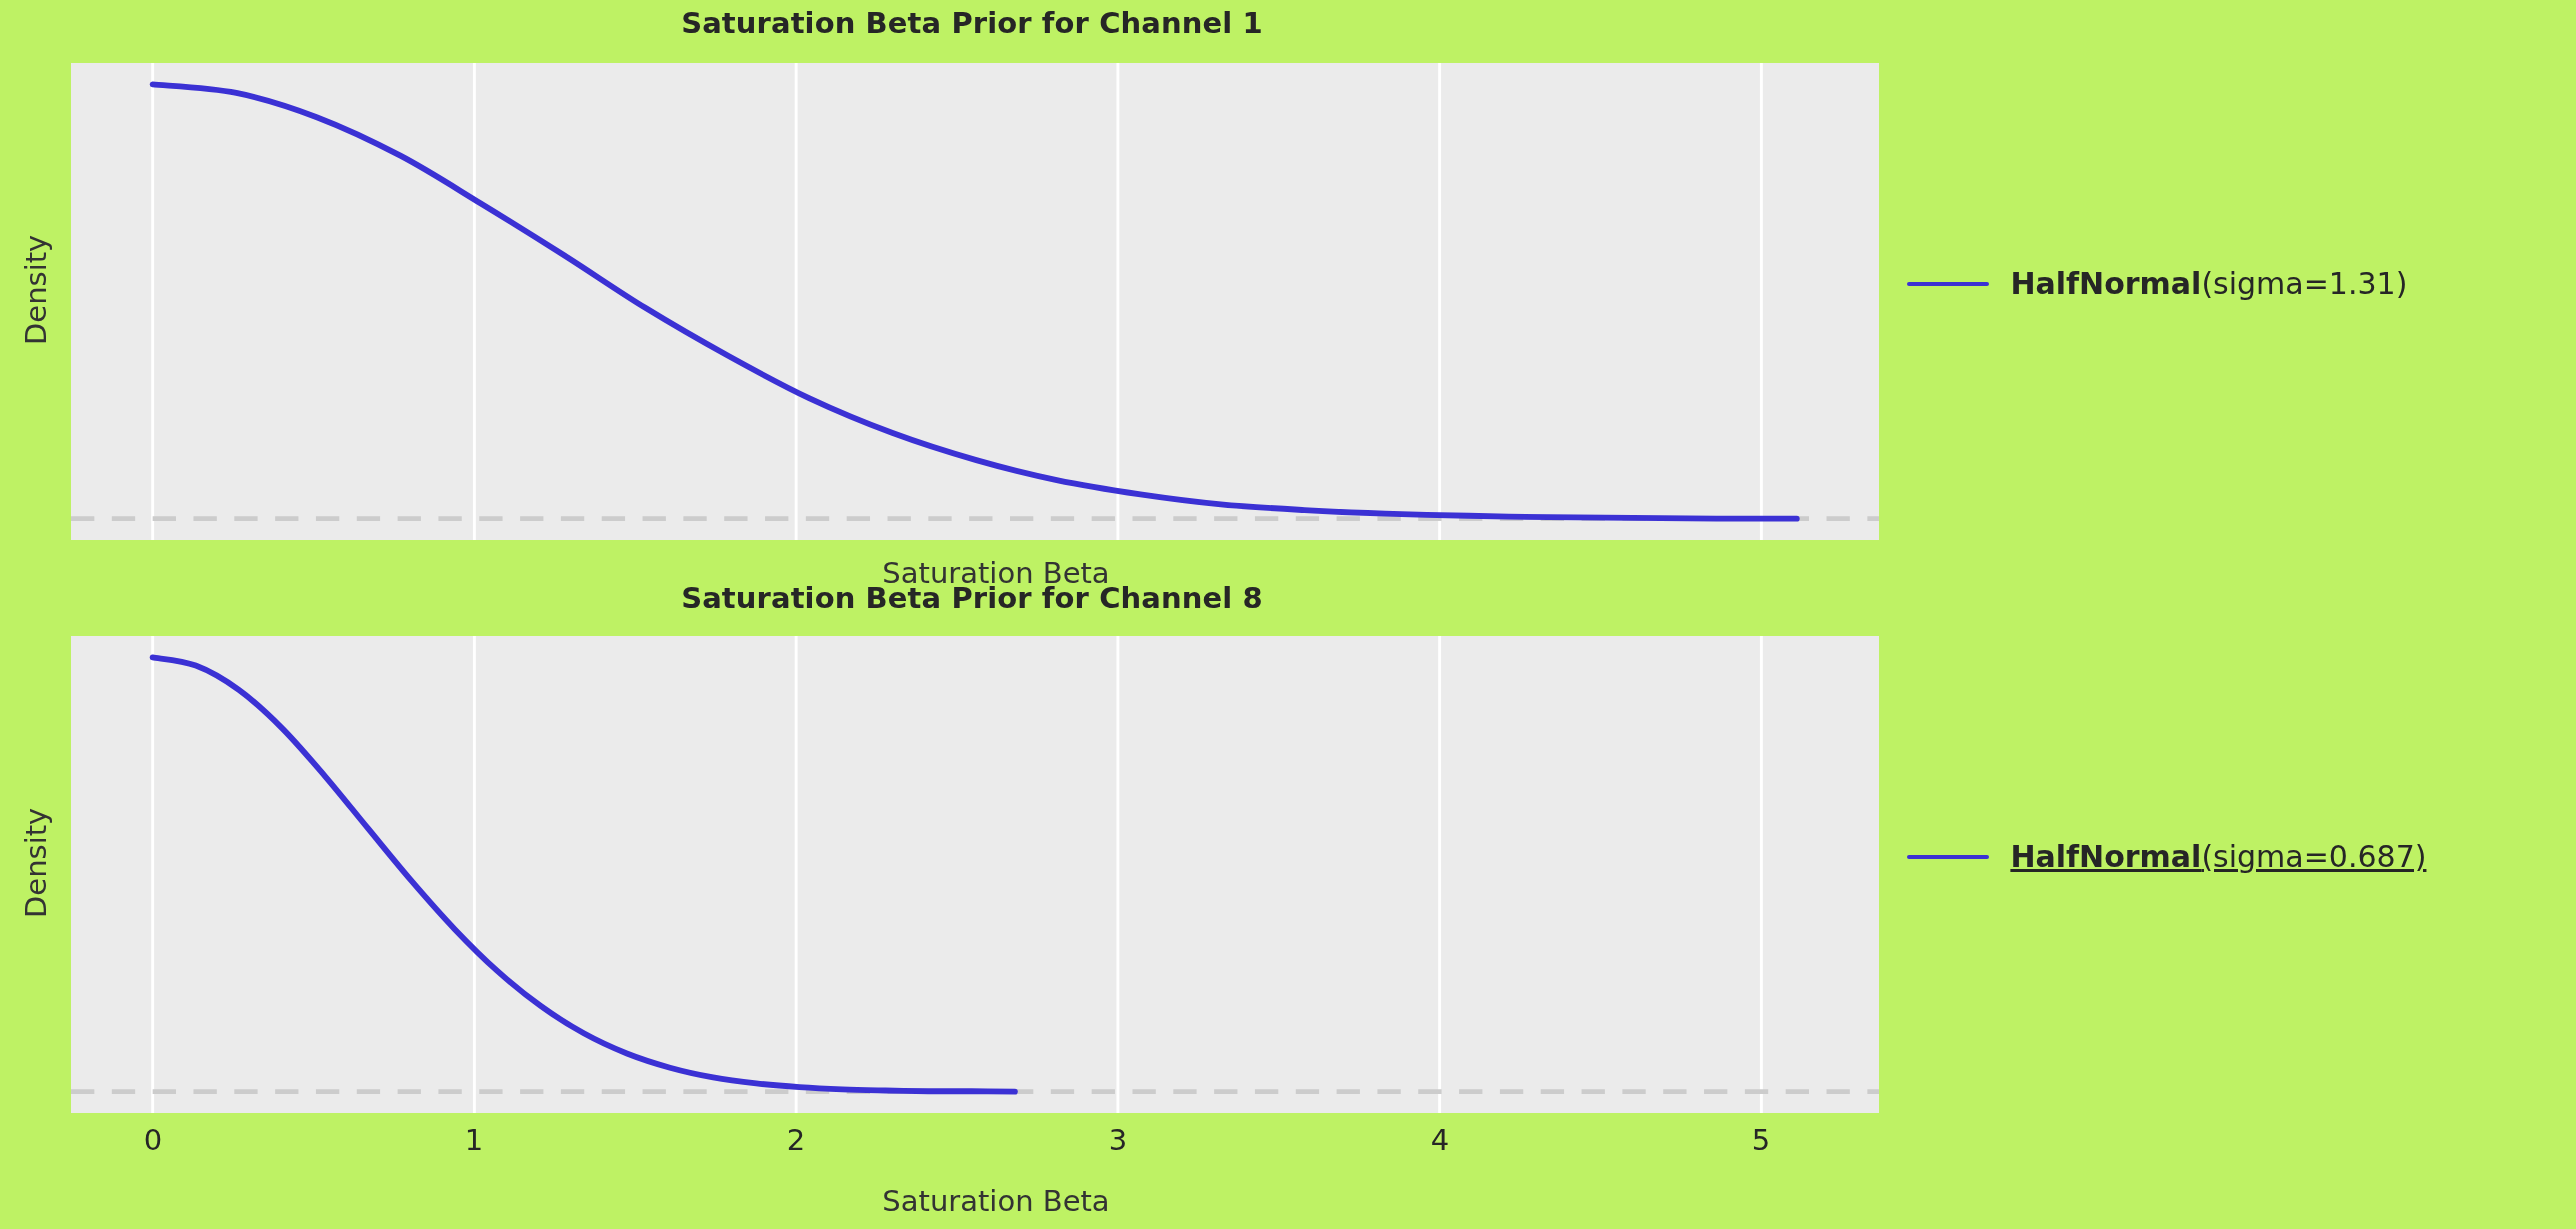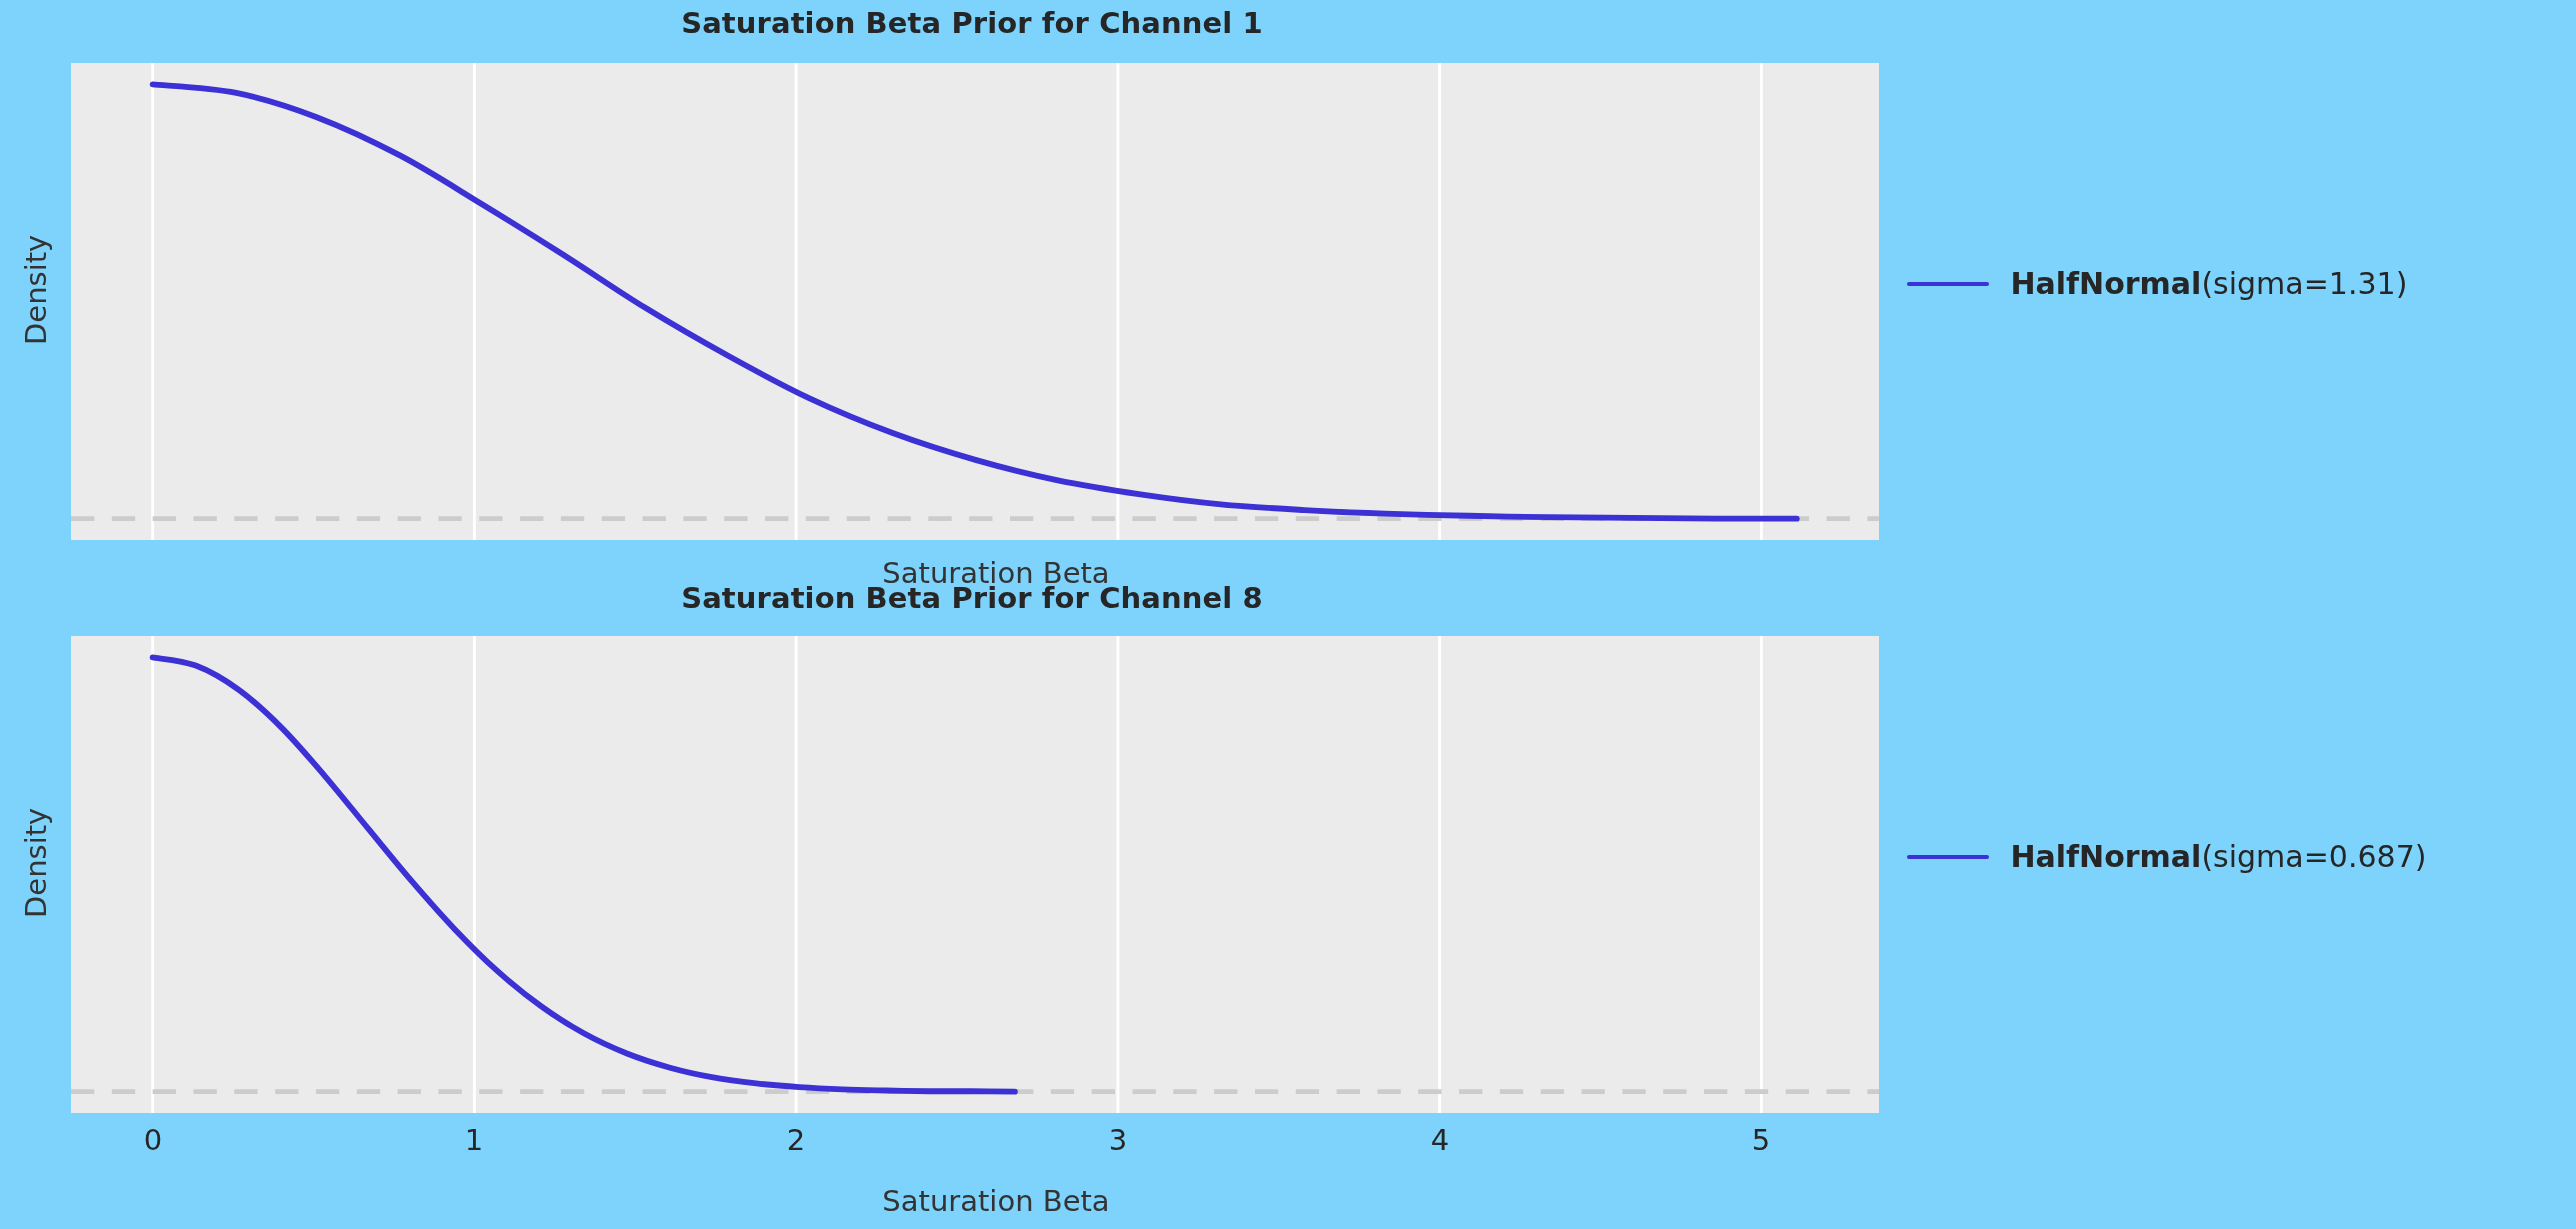--- a/index.html
+++ b/index.html
@@ -1,19 +1,19 @@
 <!DOCTYPE html>
 <html><head>
 <meta charset="utf-8">
 <style>
   html,body{margin:0;padding:0;background:#ffffff;}
   body{width:2576px;height:1230px;position:relative;overflow:hidden;
        font-family:"DejaVu Sans","Liberation Sans",sans-serif;color:#262626;}
 
-  .figure{position:absolute;left:0;top:0;width:2576px;height:1230px;background:#7dd3fc;}
+  .figure{position:absolute;left:0;top:0;width:2576px;height:1230px;background:#bef264;}
 
   
   .panel{position:absolute;background:#ebebeb;}
   #panel-1{left:71px;top:63px;width:1808px;height:477px;}
   #panel-2{left:71px;top:636px;width:1808px;height:477px;}
 
   .panel svg{position:absolute;left:0;top:0;width:100%;height:100%;overflow:visible;}
 
   
   .chart-title{position:absolute;text-align:center;font-weight:bold;font-size:29px;
@@ -33,21 +33,21 @@
 
   
   .xticks{position:absolute;left:0;top:0;width:2576px;height:0;}
   .xtick{position:absolute;font-size:29px;color:#262626;text-align:center;
          width:78px;margin-left:-39px;}
   #xticks-2 .xtick{top:1123px;}
 
   
   .legend{position:absolute;display:flex;align-items:center;white-space:nowrap;}
   #legend-1{left:1907px;top:266px;}
-  #legend-2{left:1907px;top:839px;}
+  #legend-2{left:1907px;top:839px;text-decoration:underline;}
   .legend-line{display:inline-block;width:82px;height:0;
                border-top:4.9px solid #3b31d4;margin-right:21.4px;border-radius:2.9px;}
   .legend-text{font-size:30px;color:#262626;}
   .legend-text .dist{font-weight:bold;text-align:center;}
   .legend-text .args{font-weight:normal;}
 </style>
 </head>
 <body>
 
 <div class="figure">

